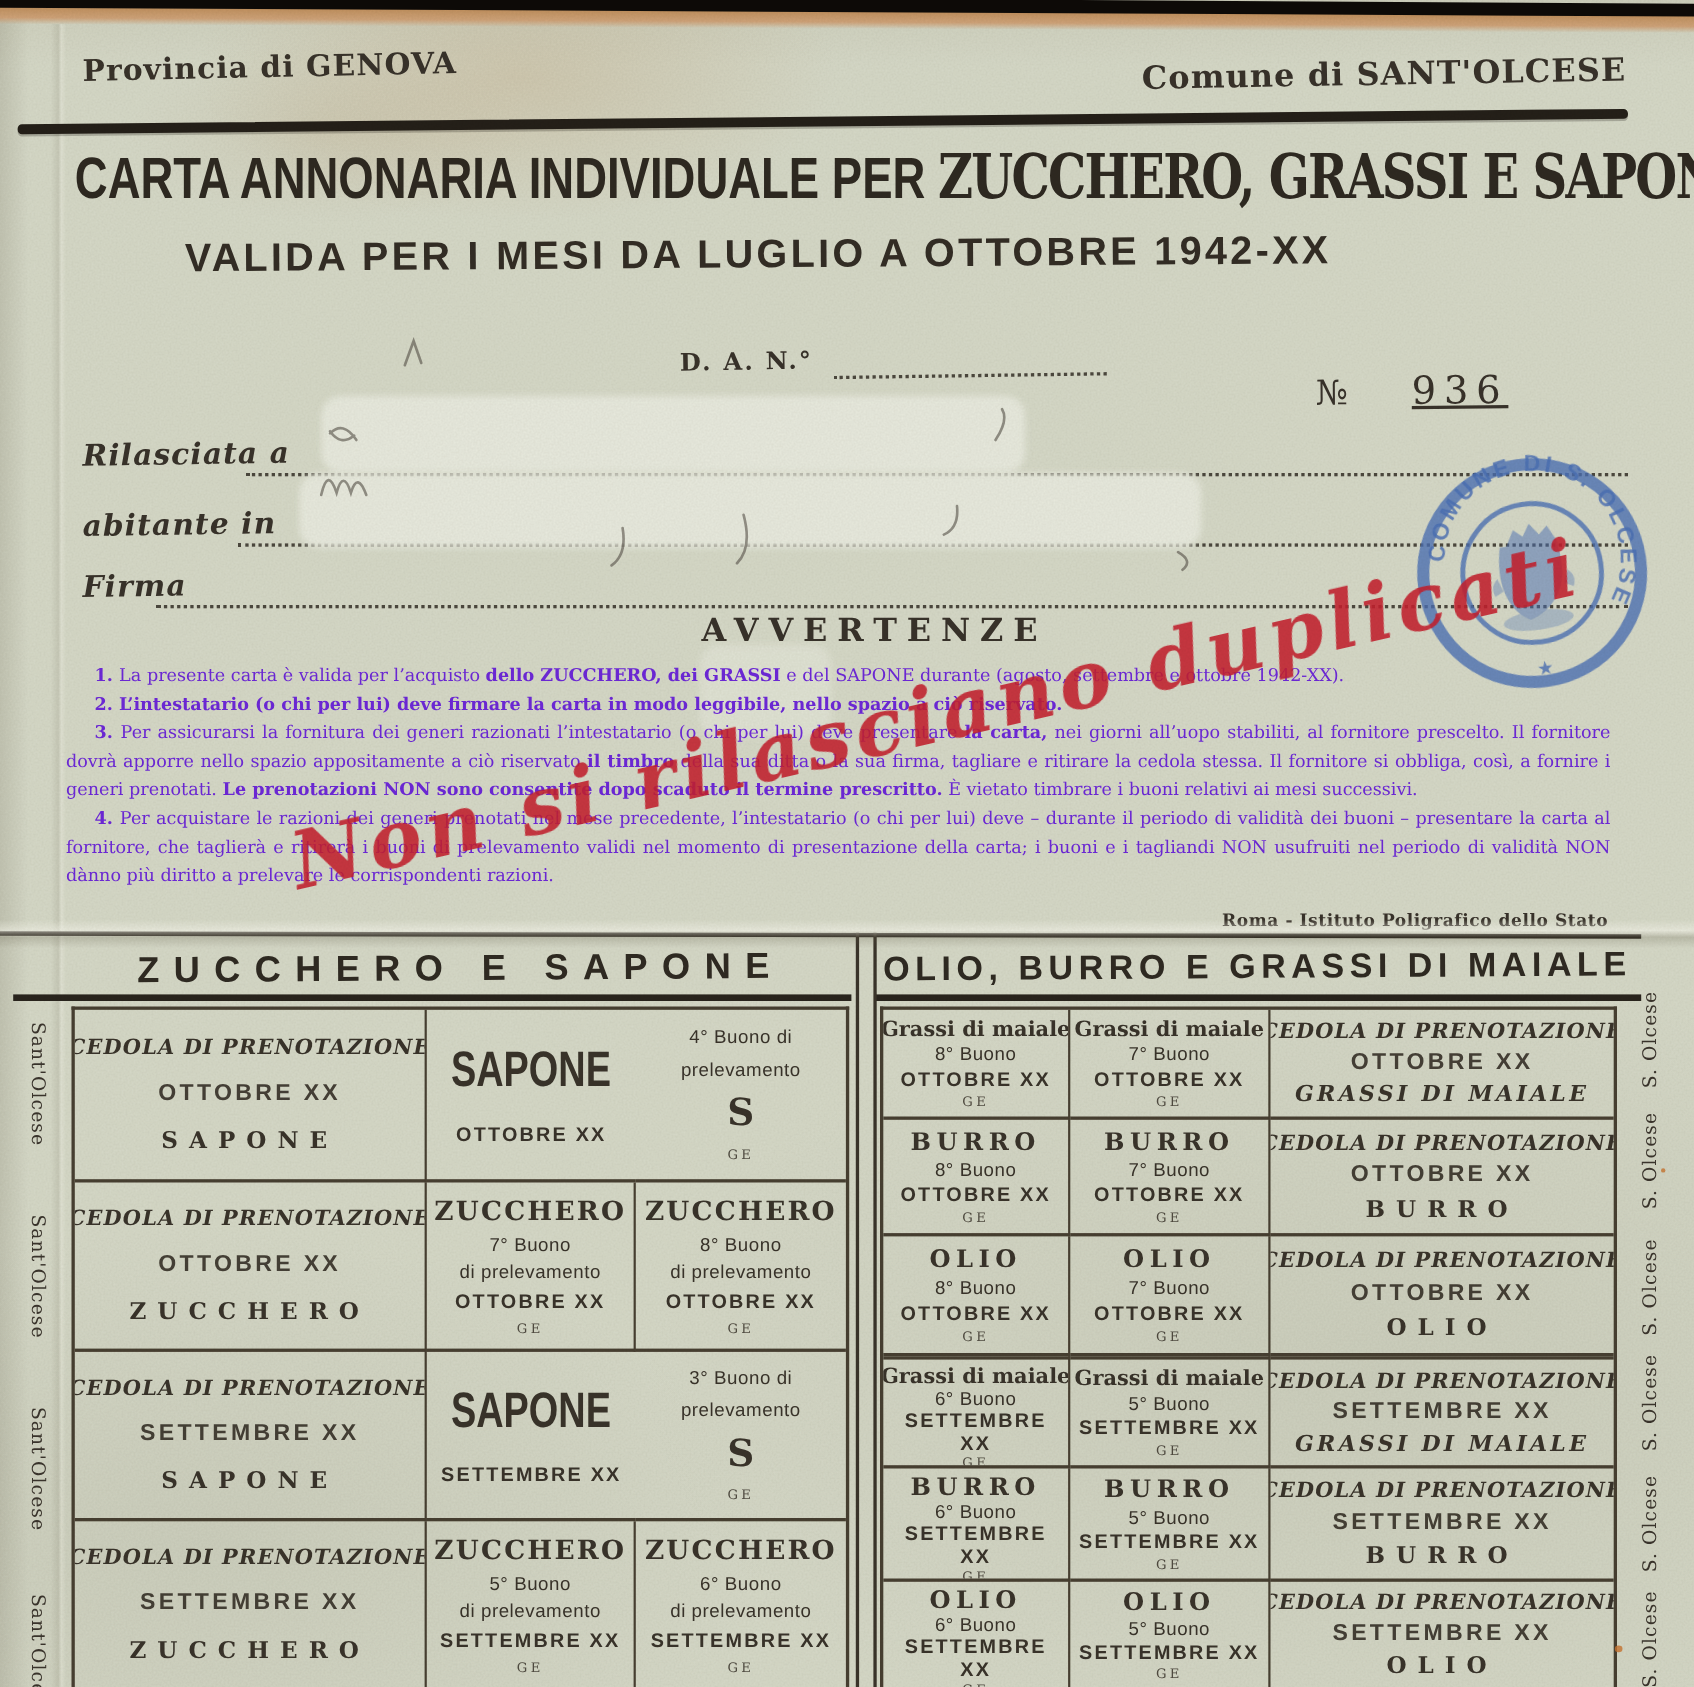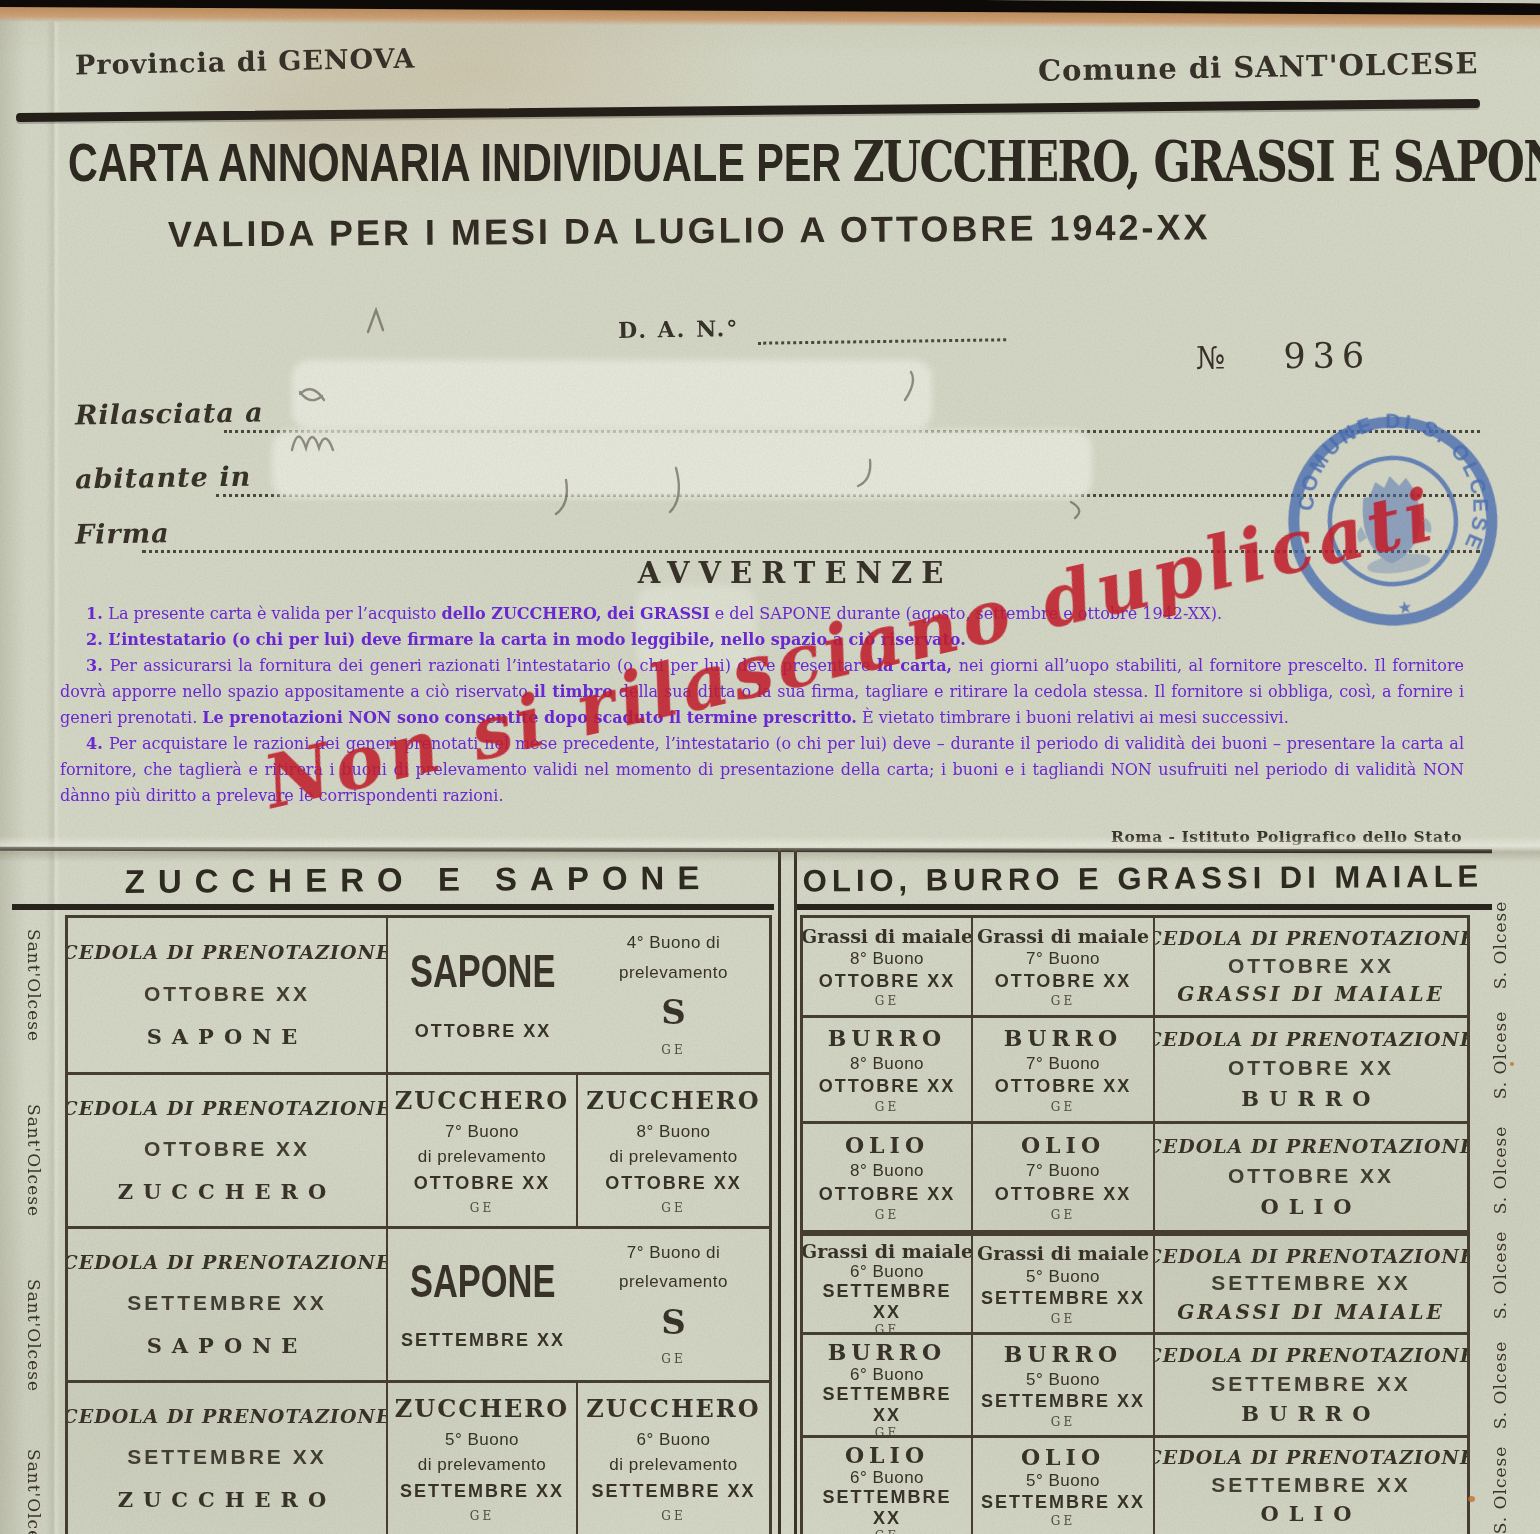--- a/index.html
+++ b/index.html
@@ -33,21 +33,21 @@
     font-family:"Liberation Sans",sans-serif;font-weight:700;font-size:53px;color:#2e2921;letter-spacing:0;}
   .main-title .serifpart{font-family:"DejaVu Serif",serif;font-size:56px;letter-spacing:-2px;}
   .subtitle{position:absolute;left:168px;top:210px;font-family:"Liberation Sans",sans-serif;font-weight:700;
     font-size:36px;letter-spacing:3px;color:#332d25;transform:rotate(-.4deg);}
 
   
   .dan-label{position:absolute;left:618px;top:316px;font-weight:700;font-size:22px;letter-spacing:2px;transform:rotate(-1deg);}
   .dotline{border-bottom:3px dotted rgba(52,46,38,.85);}
   .dan-line{position:absolute;left:758px;top:314px;width:248px;height:26px;transform:rotate(-.8deg);}
   .no-row{position:absolute;left:1196px;top:336px;font-size:31px;white-space:nowrap;transform:rotate(-.5deg);}
-  .no-row .num{font-size:35px;letter-spacing:7px;margin-left:58px;}
+  .no-row .num{font-size:35px;letter-spacing:7px;margin-left:58px;text-decoration:underline;}
   .field-label{position:absolute;font-style:italic;font-weight:700;font-size:27px;letter-spacing:1px;transform:rotate(-.9deg);}
   .smudge{position:absolute;background:rgba(233,236,223,.92);border-radius:18px;filter:blur(3px);}
   .stray{position:absolute;left:0;top:280px;pointer-events:none;}
 
   
   .stamp-box{position:absolute;left:1323px;top:376px;width:137px;height:166px;border:2px dotted rgba(45,40,32,.8);
     text-align:center;}
   .stamp-box div{font-weight:700;font-size:15px;letter-spacing:1px;}
   .sb1{margin-top:22px;} .sb2{margin-top:14px;} .sb3{margin-top:16px;}
   .blue-stamp{position:absolute;left:1276px;top:402px;filter:blur(.5px);transform:rotate(-8deg);}
@@ -220,21 +220,21 @@
       <div class="cell">
         <div class="ln-cedola">CEDOLA DI PRENOTAZIONE</div>
         <div class="ln-month">SETTEMBRE XX</div>
         <div class="ln-prodsp">SAPONE</div>
       </div>
       <div class="cell nbr">
         <div class="ln-big">SAPONE</div>
         <div class="ln-monthb">SETTEMBRE XX</div>
       </div>
       <div class="cell">
-        <div class="ln-buono">7° Buono di</div>
+        <div class="ln-buono">3° Buono di</div>
         <div class="ln-buono">prelevamento</div>
         <div class="ln-bigS">S</div>
         <div class="ln-ge">GE</div>
       </div>
       <div class="cell">
         <div class="ln-cedola">CEDOLA DI PRENOTAZIONE</div>
         <div class="ln-month">SETTEMBRE XX</div>
         <div class="ln-prodsp">ZUCCHERO</div>
       </div>
       <div class="cell">

